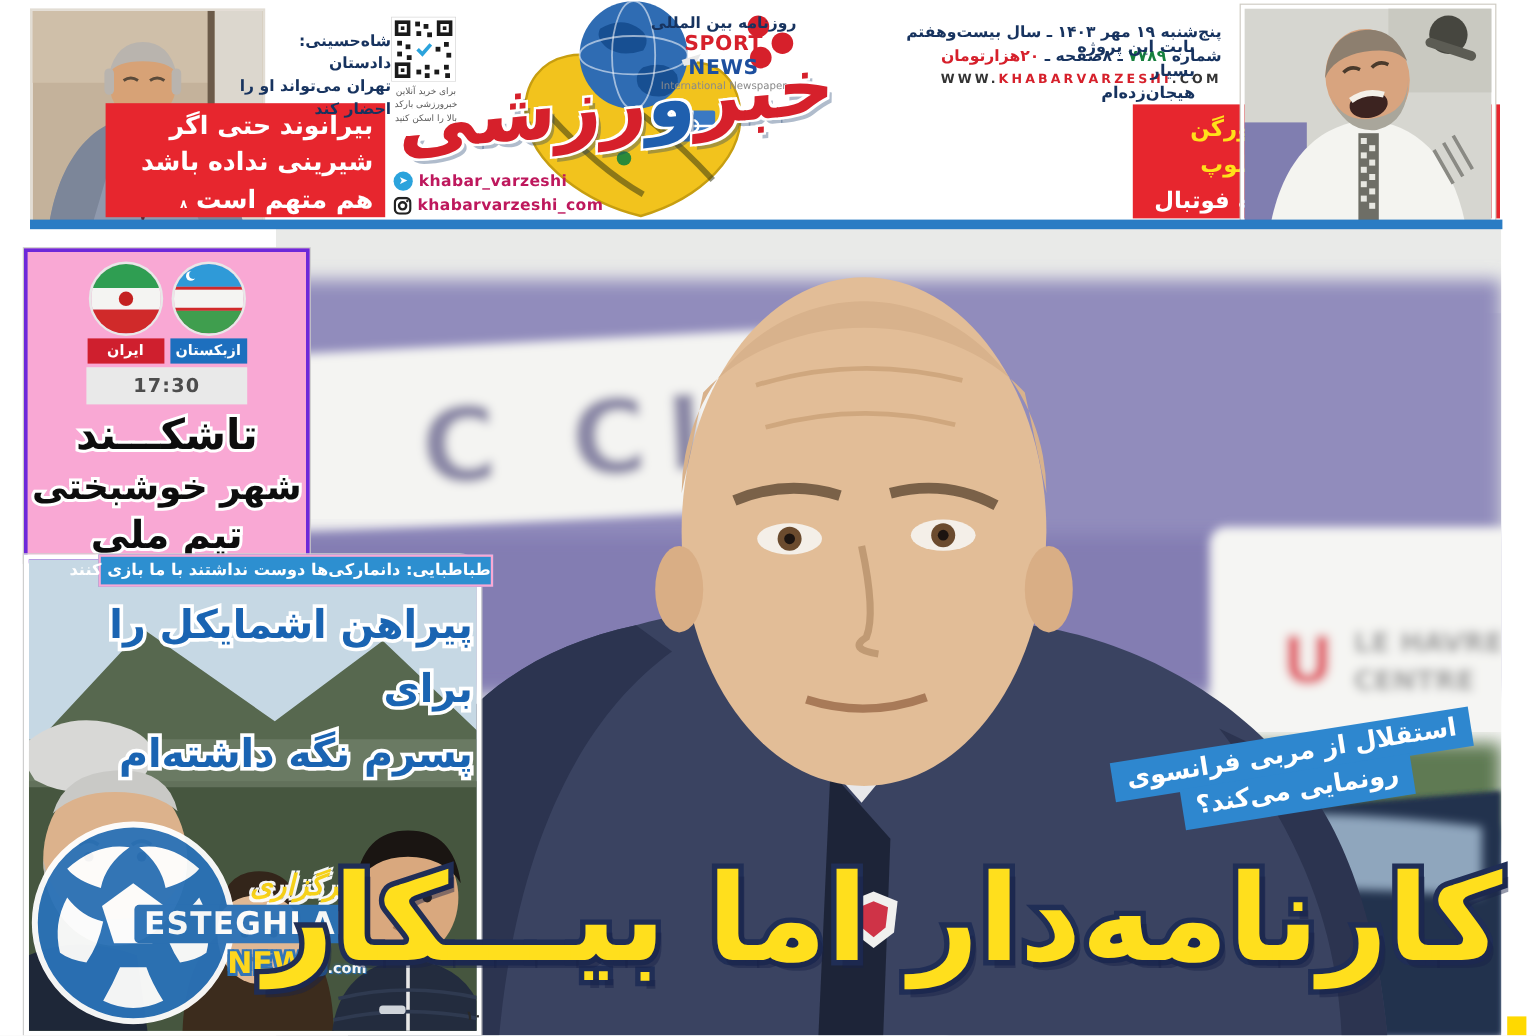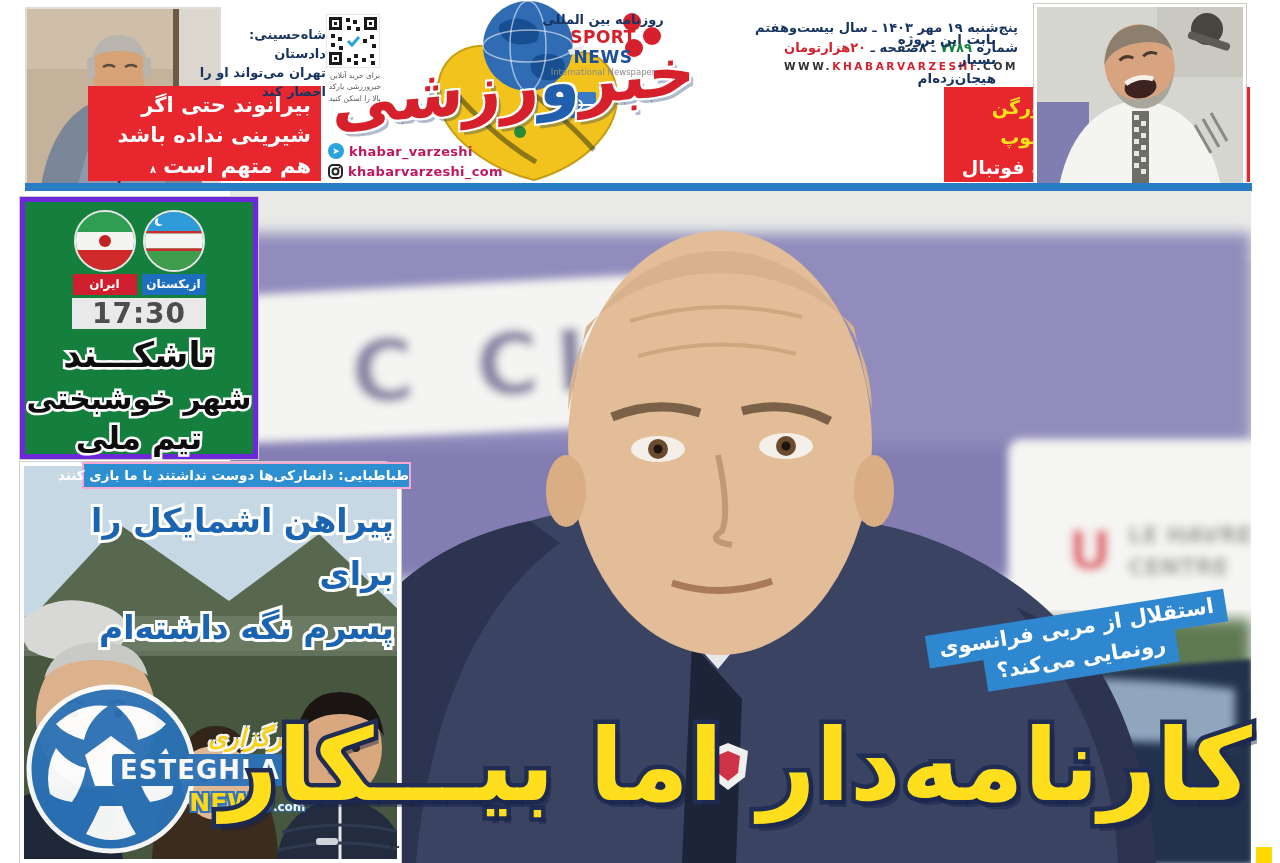--- a/index.html
+++ b/index.html
@@ -44,31 +44,31 @@
   .klopp-box{left:944px;top:87px;width:306px;height:95px;background:#e7262e;z-index:1;}
   .klopp-headline{position:absolute;right:200px;top:5px;width:98px;text-align:right;
     font-size:19px;font-weight:bold;color:#fff;line-height:1.58;}
   .klopp-hl-yellow{color:#ffe11a;}
   .klopp-photo{left:1034px;top:4px;width:206px;height:179px;border:3px solid #fff;
     box-shadow:0 0 0 1px #d0ccc4;z-index:2;}
   .header-rule{left:25px;top:183px;width:1227px;height:8px;background:#2a7cc4;z-index:4;}
 
   
   .main-photo{left:230px;top:191px;width:1021px;height:672px;z-index:1;}
-  .match-box{left:20px;top:197px;width:238px;height:262px;background:#15803d;
-    border:5px solid #6d28d9;box-sizing:border-box;box-shadow:0 0 0 1px #c9c9c9;z-index:3;}
+  .match-box{left:20px;top:207px;width:238px;height:262px;background:#f9a8d4;
+    border:3px solid #6d28d9;box-sizing:border-box;box-shadow:0 0 0 1px #c9c9c9;z-index:3;}
   .flags-row{display:flex;justify-content:center;gap:5px;margin-top:8px;}
   .flag-cell{width:64px;text-align:center;}
   .flag-circle{width:62px;height:62px;border-radius:50%;border:2px solid #e8e8e8;
     box-sizing:border-box;overflow:hidden;margin:0 auto;box-shadow:inset 0 6px 8px rgba(255,255,255,.65),inset 0 -6px 8px rgba(0,0,0,.25);}
   .flag-label{margin-top:2px;height:21px;line-height:21px;color:#fff;font-size:12px;font-weight:bold;}
   .label-iran{background:#cf1f2e;}
   .label-uzb{background:#1d6fbe;}
   .time-box{width:134px;height:31px;margin:3px auto 0;background:#e9e9e9;color:#4d4d4d;
-    font-size:28px;font-weight:bold;text-align:center;line-height:31px;letter-spacing:1px;}
+    font-size:16px;font-weight:bold;text-align:center;line-height:31px;letter-spacing:1px;}
   .match-headline{margin-top:4px;text-align:center;color:#0d0d0d;font-weight:bold;
     -webkit-text-stroke:5px #fff;paint-order:stroke fill;line-height:1.3;}
   .mh1{font-size:35px;} .mh2{font-size:30px;} .mh3{font-size:32px;}
   .tabatabai-bar{left:82px;top:462px;width:329px;height:27px;background:#2d8fd0;border:2px solid #f9a8d4;
     box-sizing:border-box;color:#fff;font-size:13.5px;font-weight:bold;text-align:center;
     line-height:22px;white-space:nowrap;z-index:6;}
   .family-photo{left:20px;top:462px;width:381px;height:401px;border:4px solid #fff;
     border-radius:0 18px 0 0;box-sizing:border-box;overflow:hidden;z-index:4;box-shadow:0 0 0 1px #cfcfcf;}
   .schmeichel-headline{left:26px;top:494px;width:368px;text-align:right;color:#1a64b2;
     font-weight:bold;font-size:33px;line-height:1.62;-webkit-text-stroke:6px #fff;

